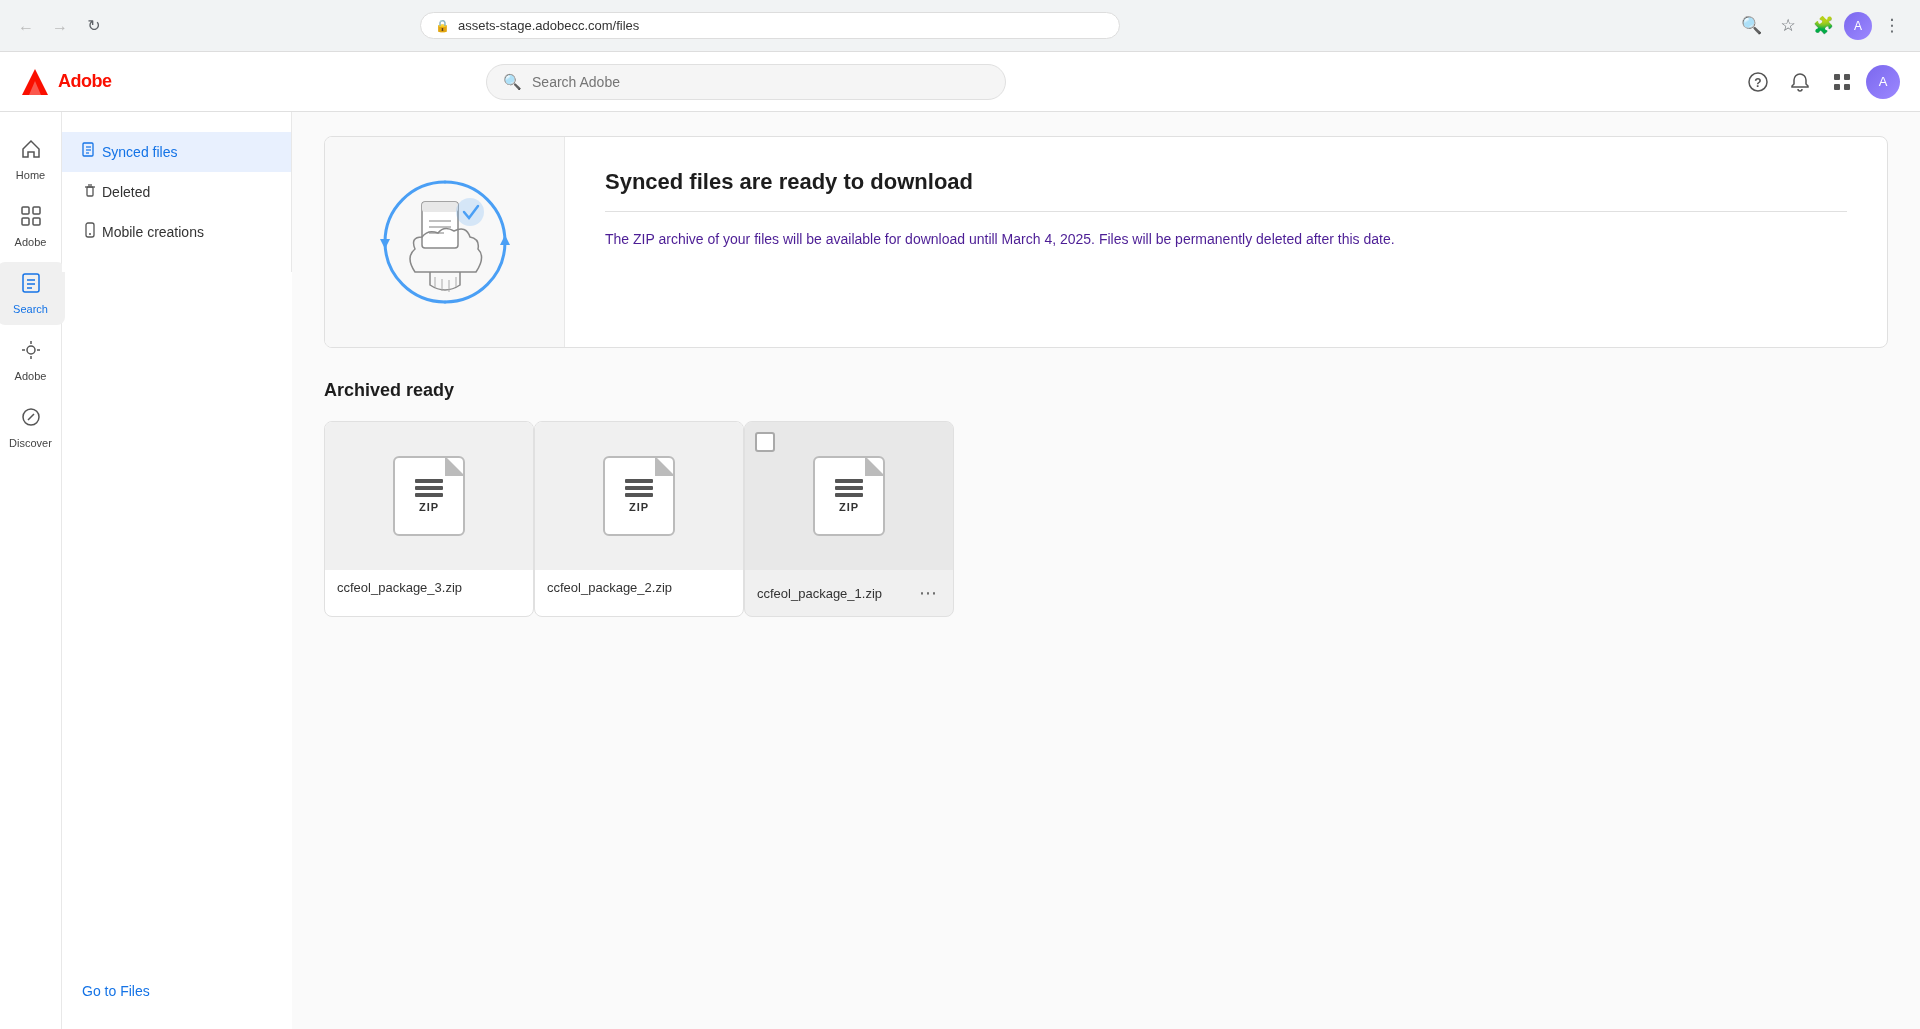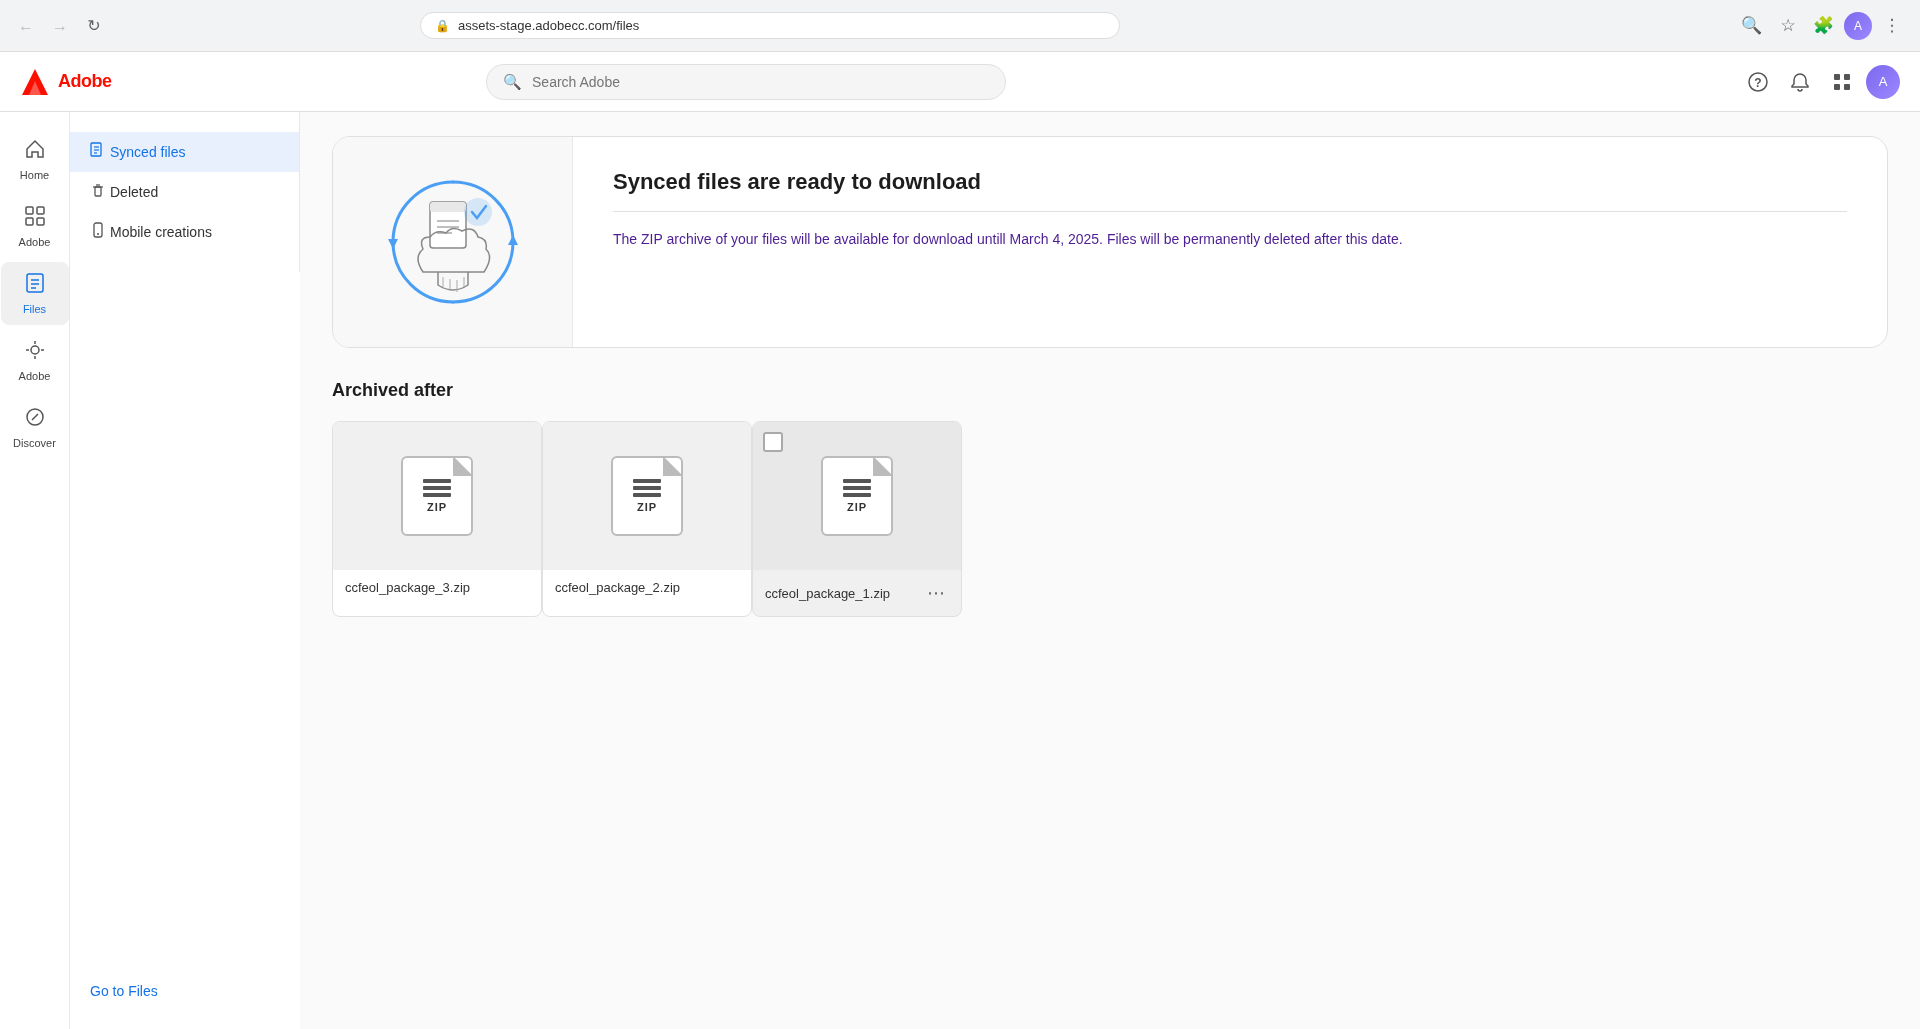--- a/index.html
+++ b/index.html
@@ -82,21 +82,21 @@
       background: linear-gradient(135deg, #7b68ee, #9c88ff);
       display: flex; align-items: center; justify-content: center;
       color: white; font-size: 13px; cursor: pointer;
     }
 
     
     .main-content { display: flex; flex: 1; overflow: hidden; }
 
     
     .sidebar {
-      width: 70px;
+      width: 62px;
       background: #fff;
       border-right: 1px solid #e8e8e8;
       display: flex;
       flex-direction: column;
       align-items: center;
       padding-top: 16px;
       gap: 4px;
     }
     .sidebar-item {
       display: flex; flex-direction: column; align-items: center;
@@ -130,21 +130,21 @@
       flex: 1;
       overflow-y: auto;
       background: #fafafa;
       padding: 24px 32px;
     }
 
     
     .banner {
       background: #fff;
       border: 1px solid #e0e0e0;
-      border-radius: 18px;
+      border-radius: 8px;
       display: flex;
       align-items: stretch;
       margin-bottom: 32px;
       overflow: hidden;
     }
     .banner-illustration {
       width: 240px;
       background: #f8f8f8;
       display: flex;
       align-items: center;
@@ -363,21 +363,21 @@
       </div>
       <div class="sidebar-item active">
         <span class="sidebar-icon">
           <svg width="22" height="22" viewBox="0 0 22 22">
             <rect x="3" y="2" width="16" height="18" rx="2" fill="none" stroke="#1473e6" stroke-width="1.5"></rect>
             <line x1="7" y1="8" x2="15" y2="8" stroke="#1473e6" stroke-width="1.5"></line>
             <line x1="7" y1="12" x2="15" y2="12" stroke="#1473e6" stroke-width="1.5"></line>
             <line x1="7" y1="16" x2="12" y2="16" stroke="#1473e6" stroke-width="1.5"></line>
           </svg>
         </span>
-        <span class="sidebar-label" style="color:#1473e6">Files</span>
+        <span class="sidebar-label" style="color:#1473e6">Search</span>
       </div>
       <div class="sidebar-item">
         <span class="sidebar-icon">
           <svg width="22" height="22" viewBox="0 0 22 22">
             <circle cx="11" cy="11" r="4" fill="none" stroke="#555" stroke-width="1.5"></circle>
             <line x1="11" y1="2" x2="11" y2="5" stroke="#555" stroke-width="1.5"></line>
             <line x1="11" y1="17" x2="11" y2="20" stroke="#555" stroke-width="1.5"></line>
             <line x1="2" y1="11" x2="5" y2="11" stroke="#555" stroke-width="1.5"></line>
             <line x1="17" y1="11" x2="20" y2="11" stroke="#555" stroke-width="1.5"></line>
           </svg>
@@ -464,21 +464,21 @@
             <line x1="96" y1="120" x2="96" y2="130" stroke="#aaa" stroke-width="1"></line>
           </svg>
         </div>
         <div class="banner-content">
           <div class="banner-title">Synced files are ready to download</div>
           <div class="banner-desc">The ZIP archive of your files will be available for download untill March 4, 2025. Files will be permanently deleted after this date.</div>
         </div>
       </div>
 
       <div>
-        <div class="section-title">Archived after</div>
+        <div class="section-title">Archived ready</div>
         <div class="files-grid">
 
           <div class="file-card">
             <div class="file-card-thumb">
               <div class="zip-icon">
                 <div class="zip-lines">
                   <div class="zip-line"></div>
                   <div class="zip-line"></div>
                   <div class="zip-line"></div>
                 </div>

